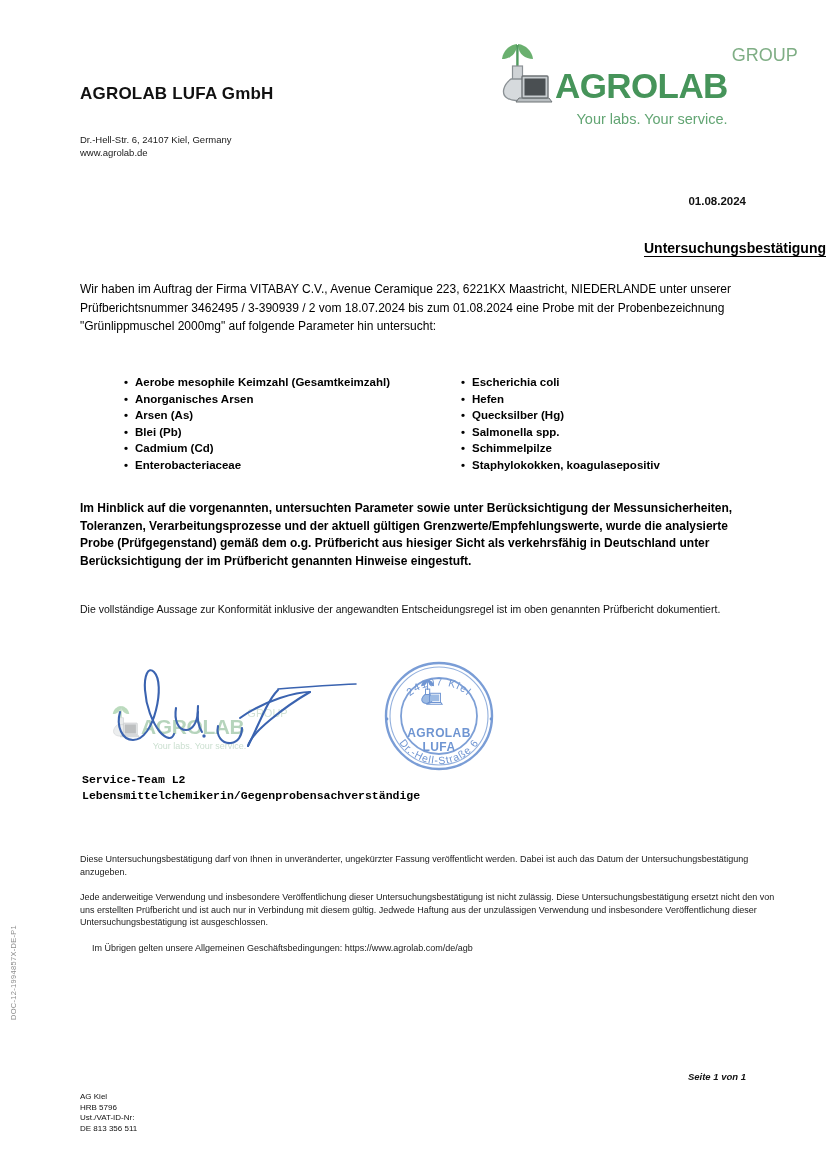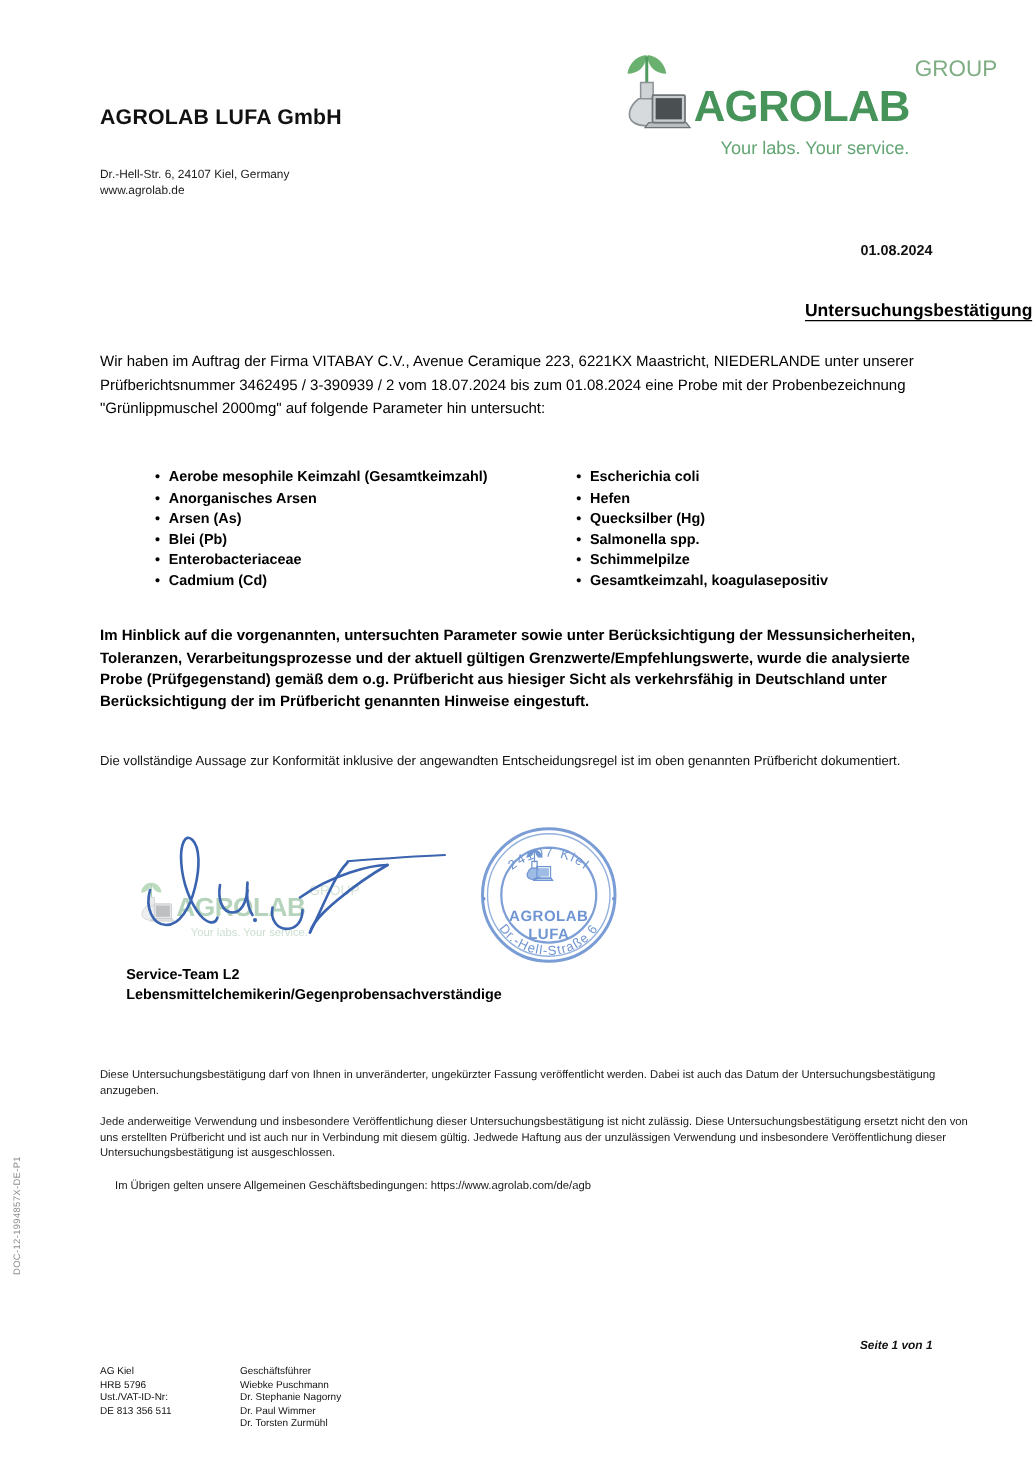--- a/index.html
+++ b/index.html
@@ -231,26 +231,27 @@
     top: 10px;
   }
   .stamp-svg {
     position: absolute;
     left: 295px;
     top: 3px;
   }
 
   .sig-name {
     position: absolute;
-    left: 101px;
+    left: 82px;
     top: 772px;
     font-size: 11.5px;
     font-weight: bold;
     line-height: 16px;
     color: #000;
+    font-family: Liberation Mono, monospace;
   }
 
   
   .smallprint {
     position: absolute;
     left: 80px;
     top: 853px;
     width: 700px;
     font-size: 9px;
     line-height: 12.5px;
@@ -324,30 +325,30 @@
   <div class="doc-title">Untersuchungsbestätigung</div>
 
   <div class="intro">Wir haben im Auftrag der Firma VITABAY C.V., Avenue Ceramique 223, 6221KX Maastricht, NIEDERLANDE unter unserer Prüfberichtsnummer 3462495 / 3-390939 / 2 vom 18.07.2024 bis zum 01.08.2024 eine Probe mit der Probenbezeichnung "Grünlippmuschel 2000mg" auf folgende Parameter hin untersucht:</div>
 
   <div class="params">
     <div class="params-col left">
       <div class="param-item"><span class="bullet">•</span><span>Aerobe mesophile Keimzahl (Gesamtkeimzahl)</span></div>
       <div class="param-item"><span class="bullet">•</span><span>Anorganisches Arsen</span></div>
       <div class="param-item"><span class="bullet">•</span><span>Arsen (As)</span></div>
       <div class="param-item"><span class="bullet">•</span><span>Blei (Pb)</span></div>
+      <div class="param-item"><span class="bullet">•</span><span>Cadmium (Cd)</span></div>
       <div class="param-item"><span class="bullet">•</span><span>Enterobacteriaceae</span></div>
-      <div class="param-item"><span class="bullet">•</span><span>Cadmium (Cd)</span></div>
     </div>
     <div class="params-col right">
       <div class="param-item"><span class="bullet">•</span><span>Escherichia coli</span></div>
       <div class="param-item"><span class="bullet">•</span><span>Hefen</span></div>
       <div class="param-item"><span class="bullet">•</span><span>Quecksilber (Hg)</span></div>
       <div class="param-item"><span class="bullet">•</span><span>Salmonella spp.</span></div>
       <div class="param-item"><span class="bullet">•</span><span>Schimmelpilze</span></div>
-      <div class="param-item"><span class="bullet">•</span><span>Gesamtkeimzahl, koagulasepositiv</span></div>
+      <div class="param-item"><span class="bullet">•</span><span>Staphylokokken, koagulasepositiv</span></div>
     </div>
   </div>
 
   <div class="statement">Im Hinblick auf die vorgenannten, untersuchten Parameter sowie unter Berücksichtigung der Messunsicherheiten, Toleranzen, Verarbeitungsprozesse und der aktuell gültigen Grenzwerte/Empfehlungswerte, wurde die analysierte Probe (Prüfgegenstand) gemäß dem o.g. Prüfbericht aus hiesiger Sicht als verkehrsfähig in Deutschland unter Berücksichtigung der im Prüfbericht genannten Hinweise eingestuft.</div>
   <div class="subnote">Die vollständige Aussage zur Konformität inklusive der angewandten Entscheidungsregel ist im oben genannten Prüfbericht dokumentiert.</div>
 
   <div class="sig-area">
 
     <div class="sig-logo">
       <div class="sig-logo-row">
@@ -442,22 +443,15 @@
 
   <div class="page-num">Seite 1 von 1</div>
 
   <div class="footer">
     <div class="footer-col-1">
       <div>AG Kiel</div>
       <div>HRB 5796</div>
       <div>Ust./VAT-ID-Nr:</div>
       <div>DE 813 356 511</div>
     </div>
-    <div class="footer-col-2">
-      <div>Geschäftsführer</div>
-      <div>Wiebke Puschmann</div>
-      <div>Dr. Stephanie Nagorny</div>
-      <div>Dr. Paul Wimmer</div>
-      <div>Dr. Torsten Zurmühl</div>
-    </div>
   </div>
 
 </div>
 
 </body></html>

